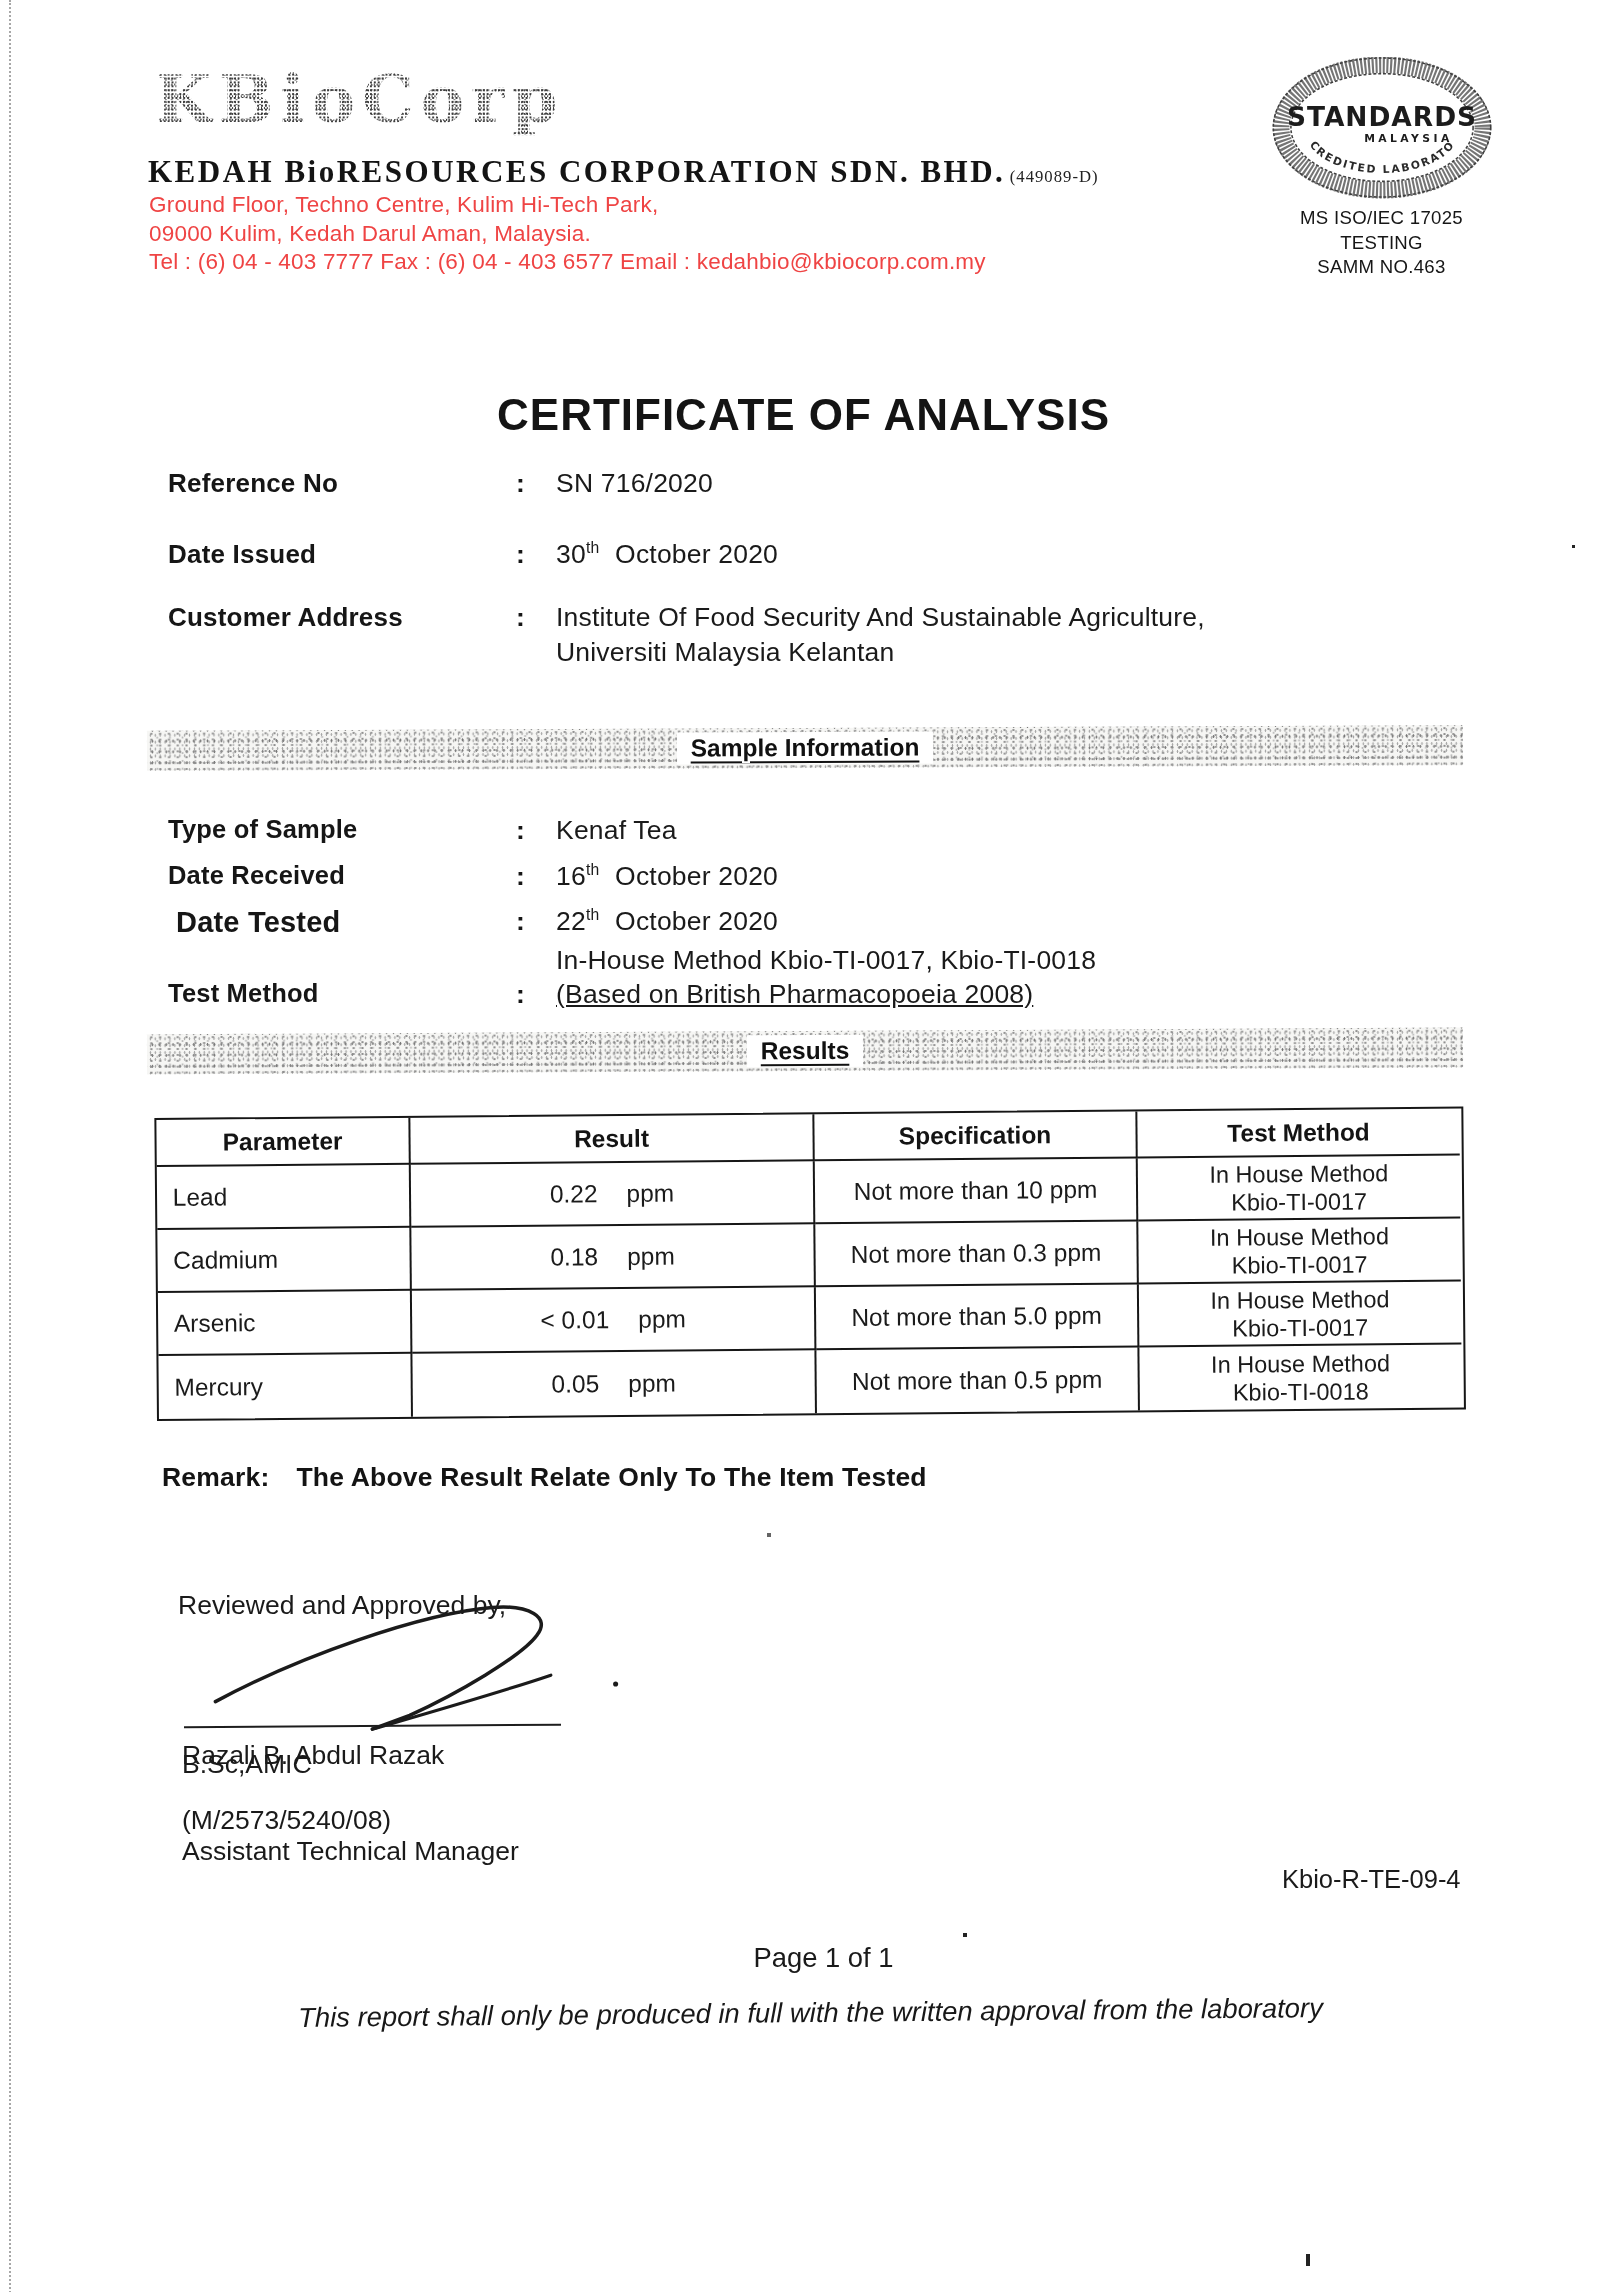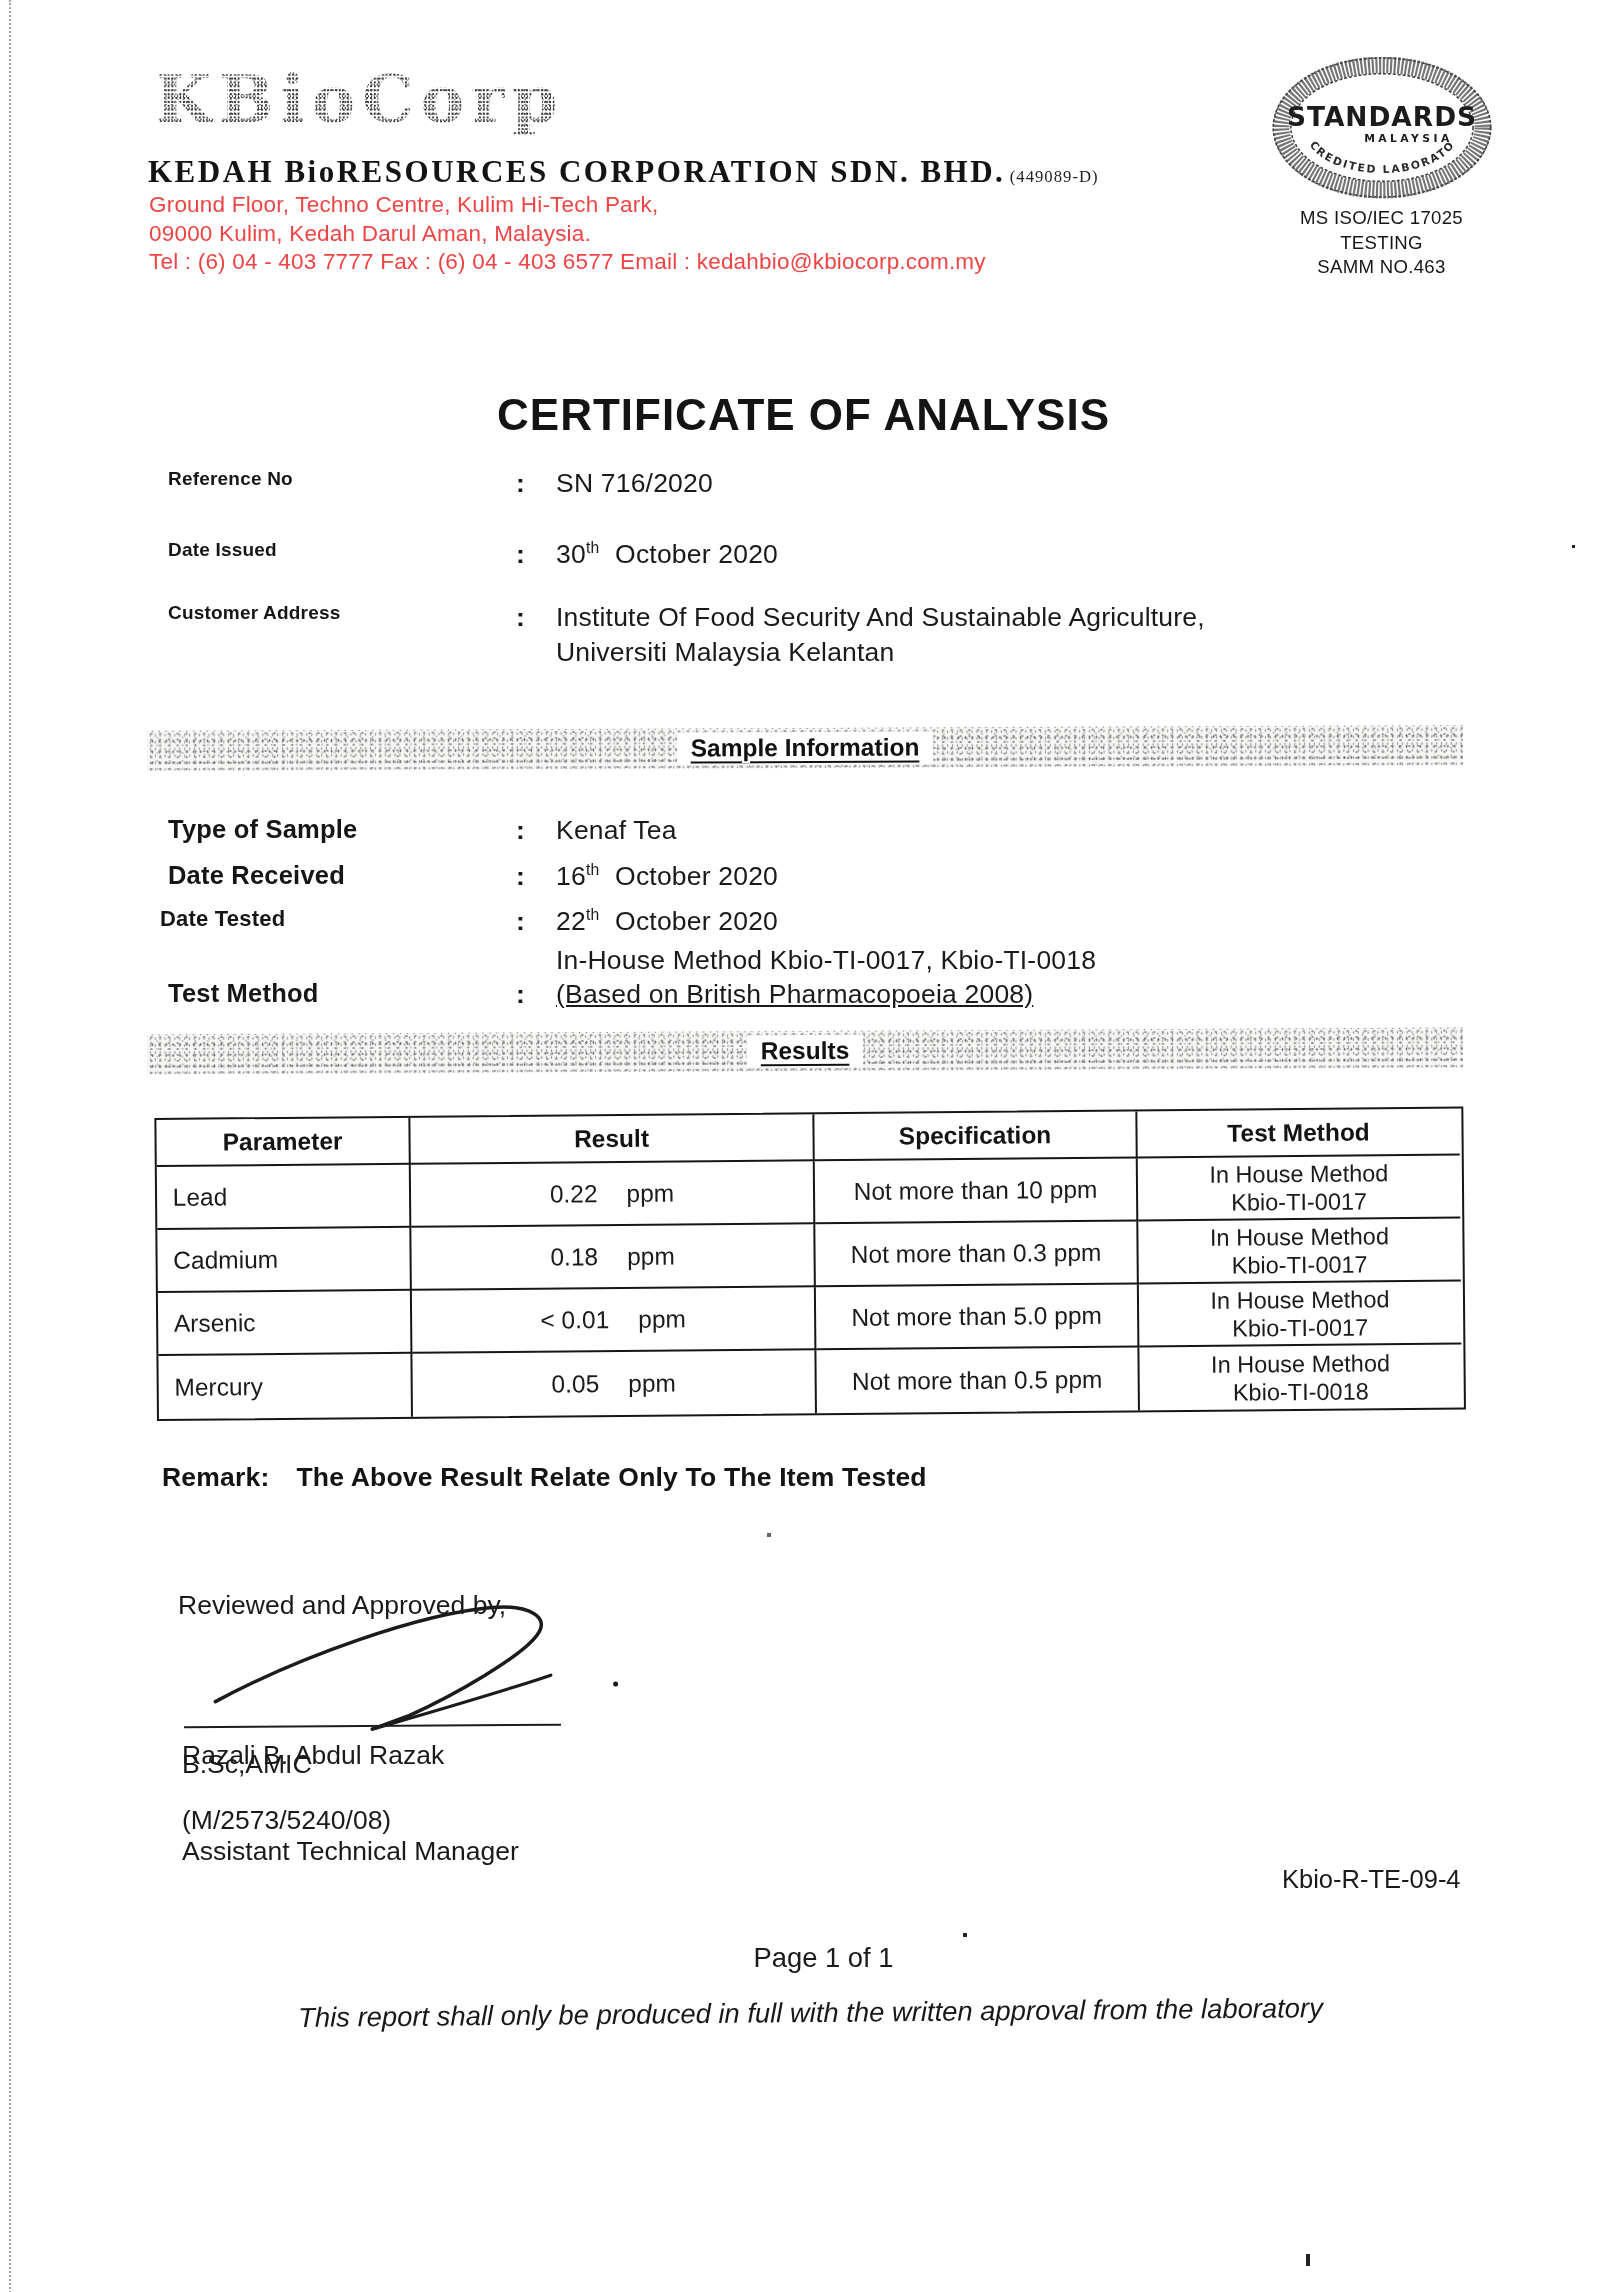--- a/index.html
+++ b/index.html
@@ -42,21 +42,21 @@
   
   .seal-caption { font-size:18.6px; line-height:24.5px; color:#161616; text-align:center; letter-spacing:0.3px; }
 
   
   .doc-title {
     width:1607px; text-align:center; font-weight:bold; font-size:44px;
     letter-spacing:1px; color:#141414;
   }
 
   
-  .f-label { font-weight:bold; font-size:19px; color:#161616; letter-spacing:0.2px; }
+  .f-label { font-weight:bold; font-size:26px; color:#161616; letter-spacing:0.2px; }
   .f-colon { font-weight:bold; font-size:26.5px; color:#161616; }
   .f-value { font-size:26.5px; color:#1a1a1a; letter-spacing:0.2px; }
   sup.ord { font-size:15.7px; vertical-align:super; line-height:0; }
   .month-gap { margin-left:15.7px; }
 
   
   .banner {
     height:40px; width:1316px; left:147px;
     background-color:#f6f6f4;
     background-image:
@@ -168,21 +168,21 @@
   <div class="abs f-label" style="left:168px; top:815px; font-size:25.5px;">Type of Sample</div>
   <div class="abs f-colon" style="left:516px; top:815px;">:</div>
   <div class="abs f-value" style="left:556px; top:815px;">Kenaf Tea</div>
 
   <div class="abs f-label" style="left:168px; top:861px; font-size:25.5px;">Date Received</div>
   <div class="abs f-colon" style="left:516px; top:861px;">:</div>
   <div class="abs f-value" style="left:556px; top:861px;">
     <span>16</span><sup class="ord">th</sup><span class="month-gap">October  2020</span>
   </div>
 
-  <div class="abs f-label" style="left:160px; top:906px; font-size:22px;">Date Tested</div>
+  <div class="abs f-label" style="left:176px; top:906px; font-size:29px;">Date Tested</div>
   <div class="abs f-colon" style="left:516px; top:906px;">:</div>
   <div class="abs f-value" style="left:556px; top:906px;">
     <span>22</span><sup class="ord">th</sup><span class="month-gap">October  2020</span>
   </div>
 
   <div class="abs f-value" style="left:556px; top:945px;">In-House Method Kbio-TI-0017, Kbio-TI-0018</div>
   <div class="abs f-label" style="left:168px; top:979px; font-size:25.5px;">Test Method</div>
   <div class="abs f-colon" style="left:516px; top:979px;">:</div>
   <div class="abs f-value" style="left:556px; top:979px;text-decoration:underline;">(Based on British Pharmacopoeia 2008)</div>
 

